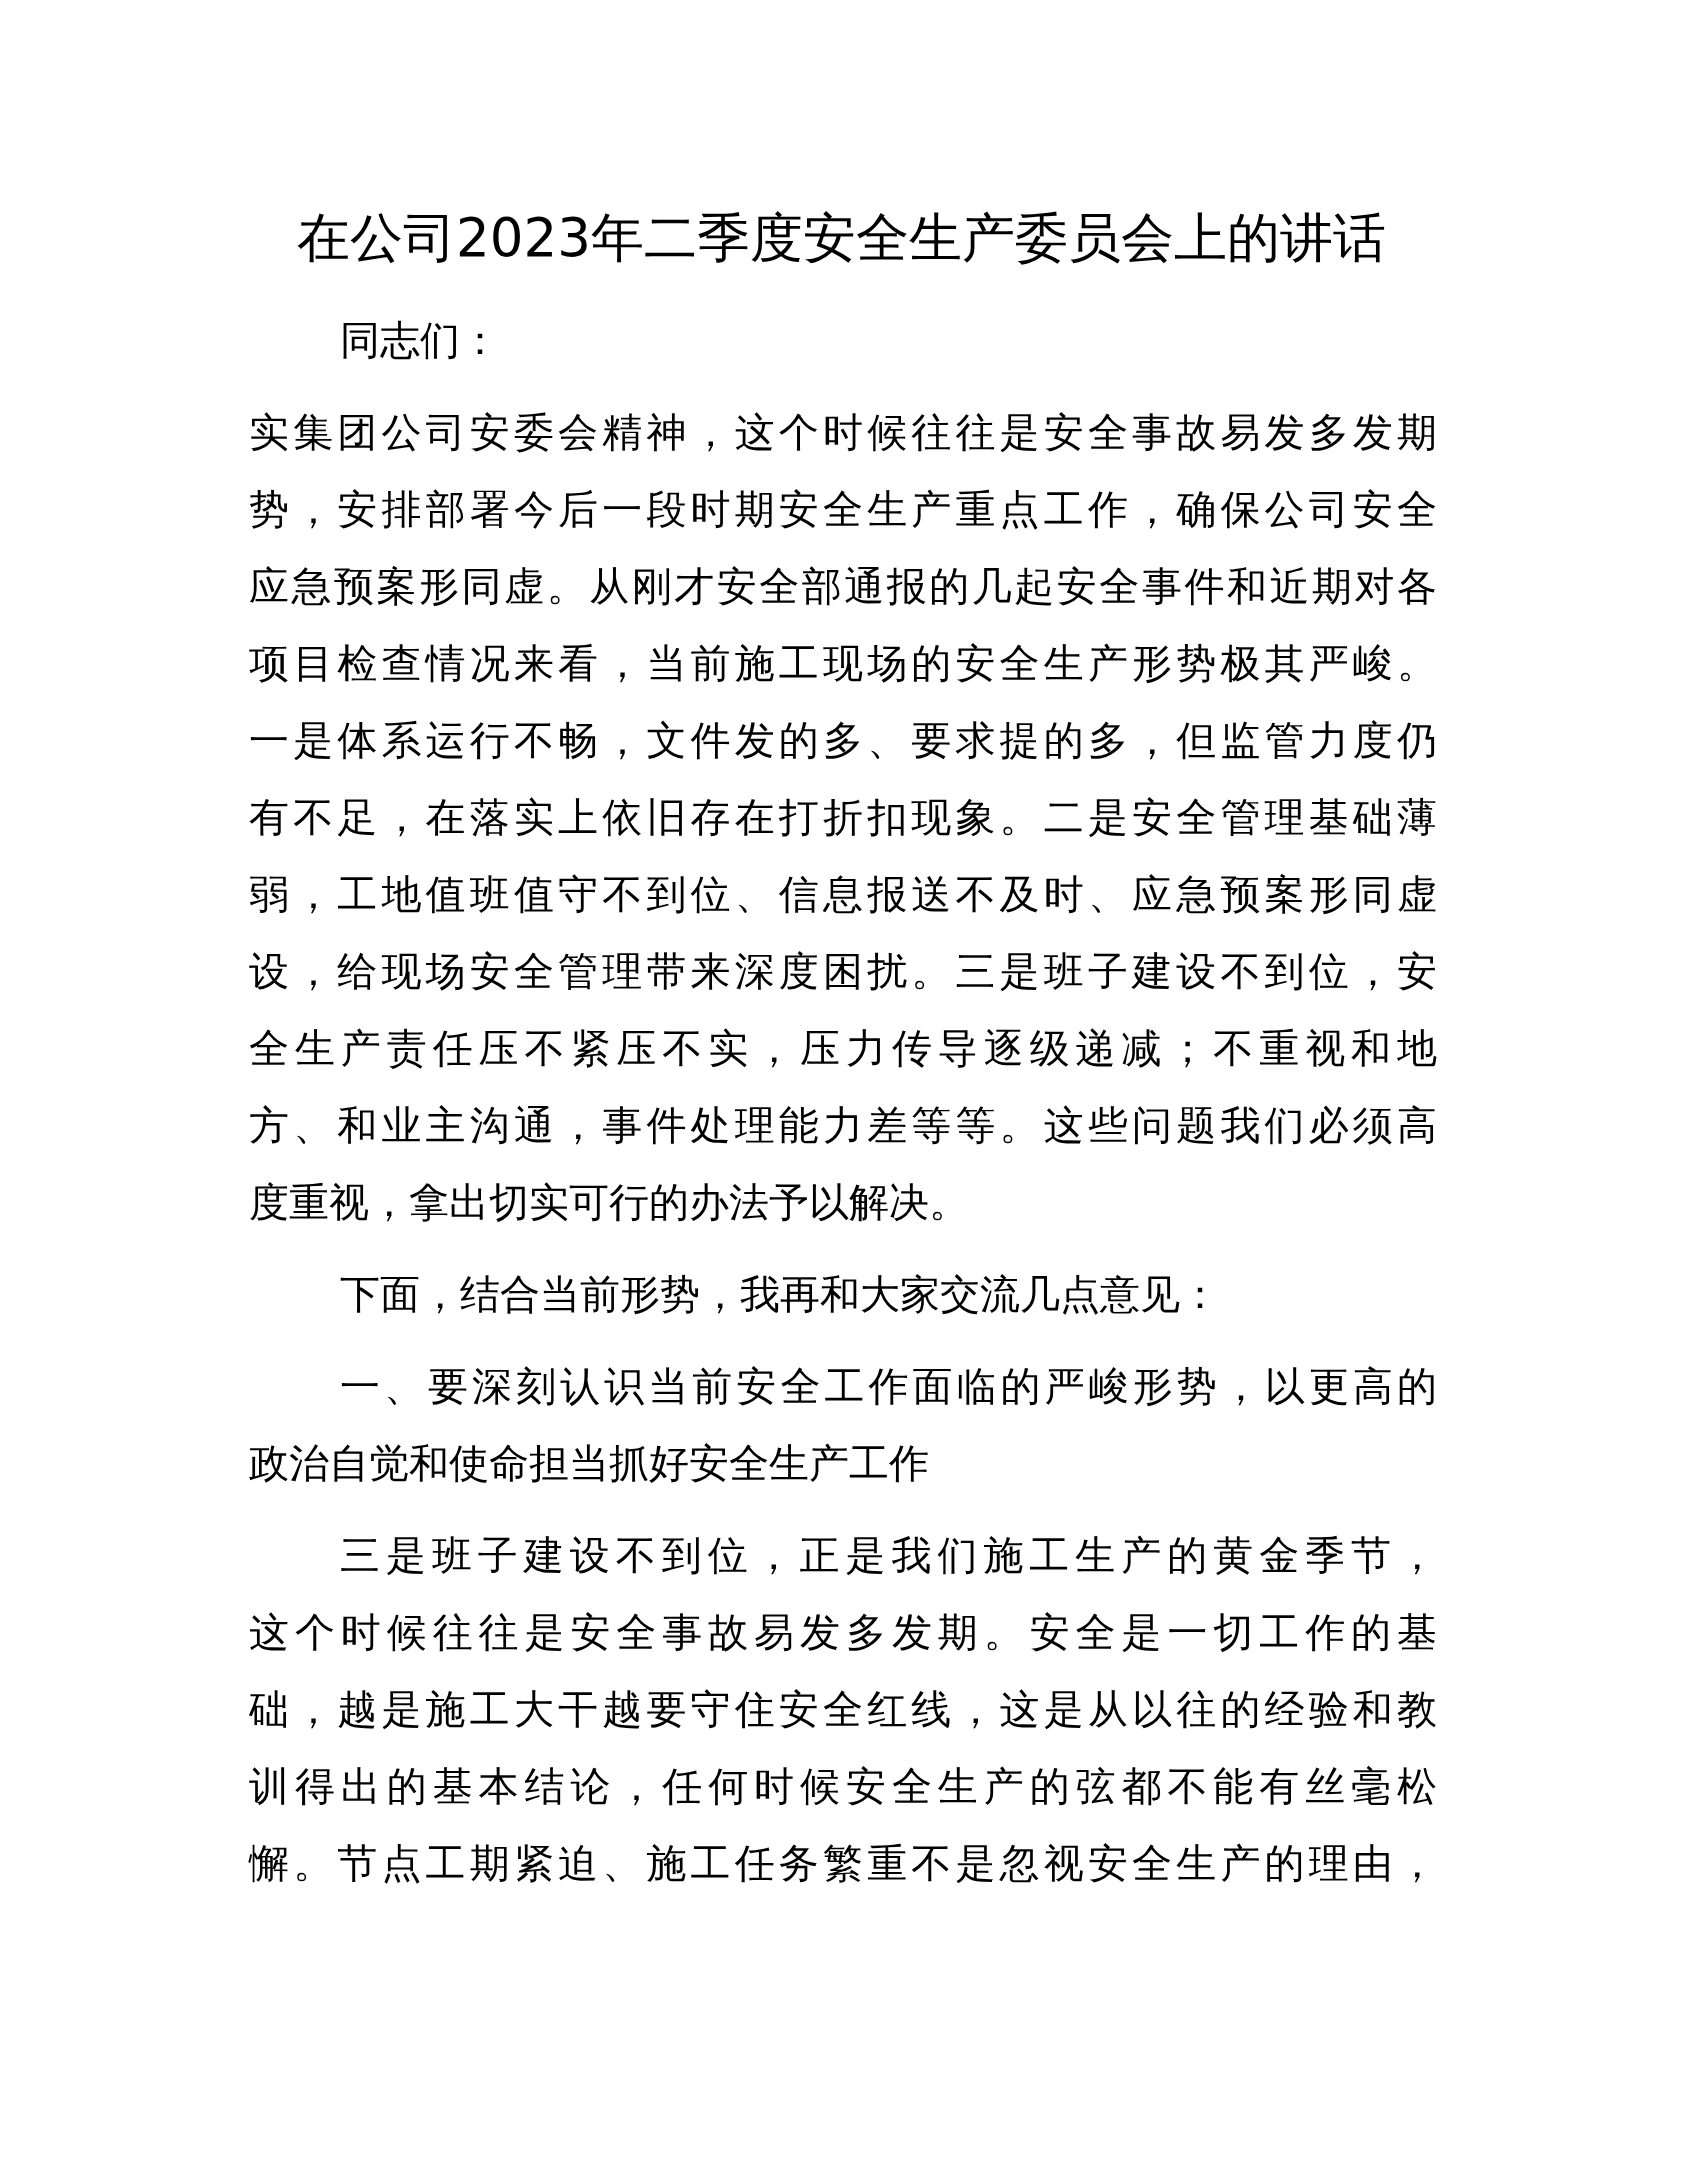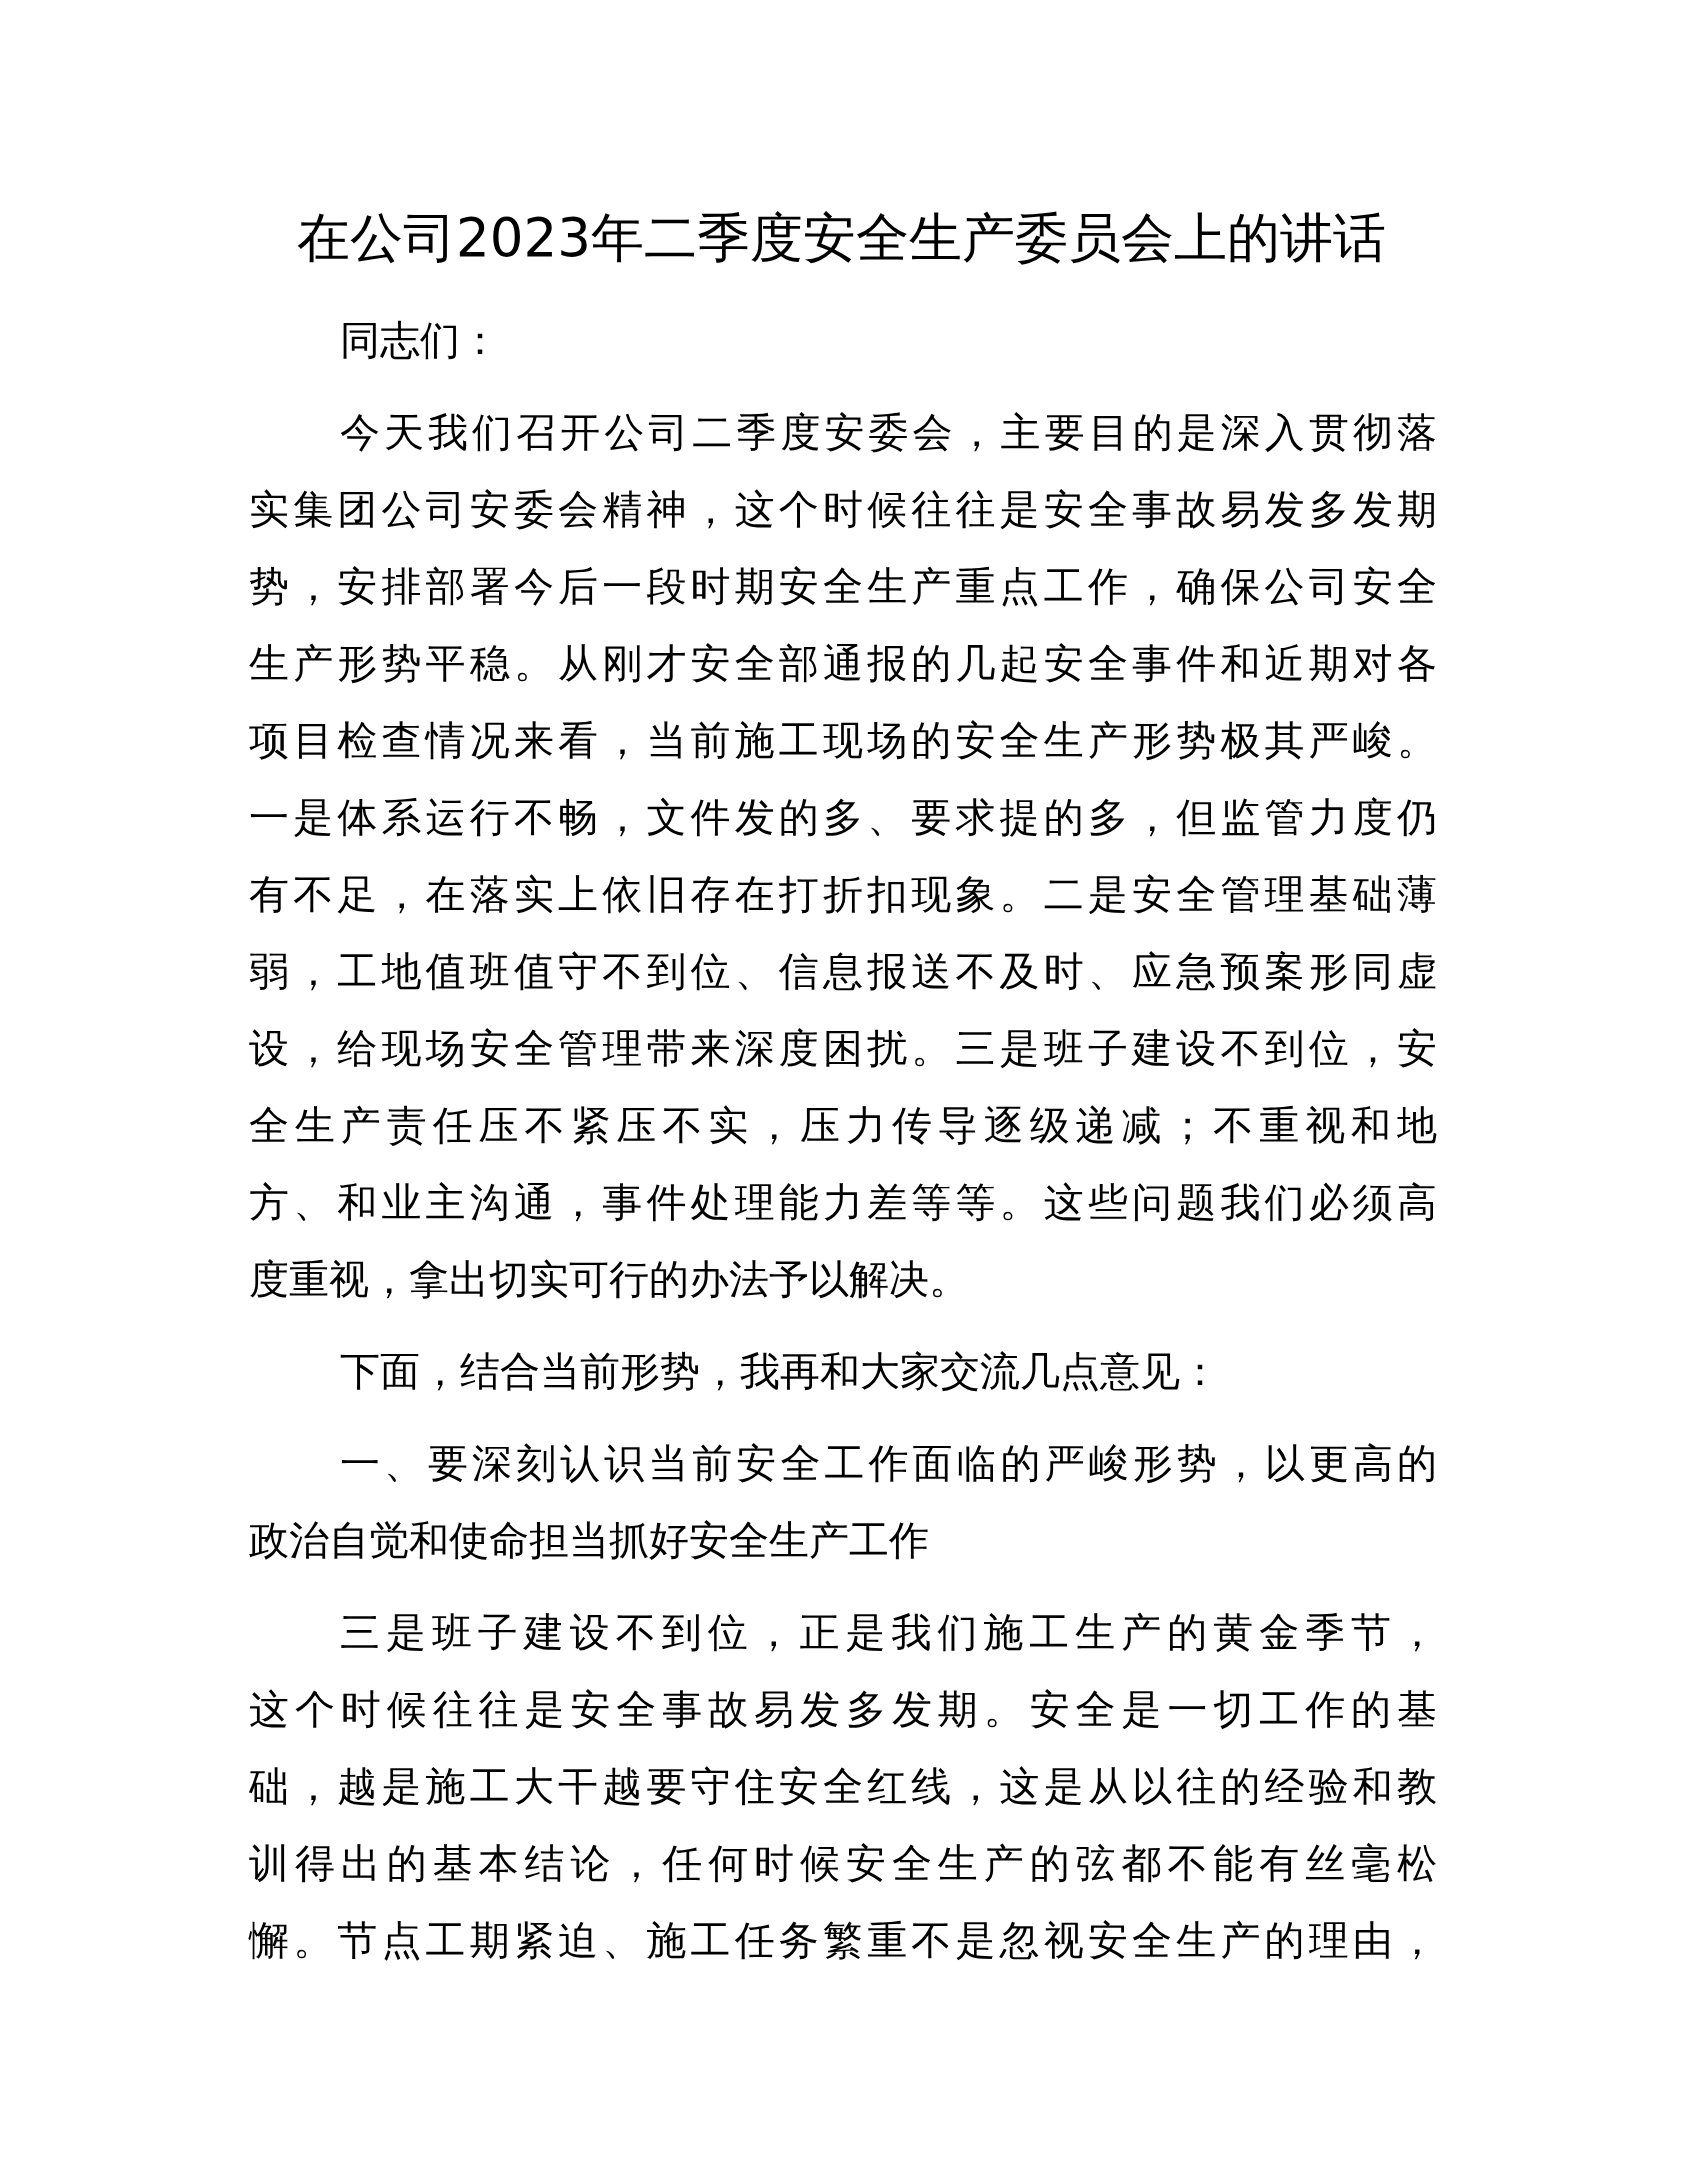--- a/index.html
+++ b/index.html
@@ -76,24 +76,23 @@
 
   <h1 class="title">在公司2023年二季度安全生产委员会上的讲话</h1>
 
   <div class="body">
 
     <div class="para lined">
       <span class="line indent">同志们：</span>
     </div>
 
     <div class="para lined">
-      <span class="line indent full">今天我们召开公司二季度安委会，主要目的是深入贯彻落</span>
       <span class="line full">实集团公司安委会精神，这个时候往往是安全事故易发多发期</span>
       <span class="line full">势，安排部署今后一段时期安全生产重点工作，确保公司安全</span>
-      <span class="line full">生产形势平稳。从刚才安全部通报的几起安全事件和近期对各</span>
+      <span class="line full">应急预案形同虚。从刚才安全部通报的几起安全事件和近期对各</span>
       <span class="line full">项目检查情况来看，当前施工现场的安全生产形势极其严峻。</span>
       <span class="line full">一是体系运行不畅，文件发的多、要求提的多，但监管力度仍</span>
       <span class="line full">有不足，在落实上依旧存在打折扣现象。二是安全管理基础薄</span>
       <span class="line full">弱，工地值班值守不到位、信息报送不及时、应急预案形同虚</span>
       <span class="line full">设，给现场安全管理带来深度困扰。三是班子建设不到位，安</span>
       <span class="line full">全生产责任压不紧压不实，压力传导逐级递减；不重视和地</span>
       <span class="line full">方、和业主沟通，事件处理能力差等等。这些问题我们必须高</span>
       <span class="line">度重视，拿出切实可行的办法予以解决。</span>
     </div>
 

